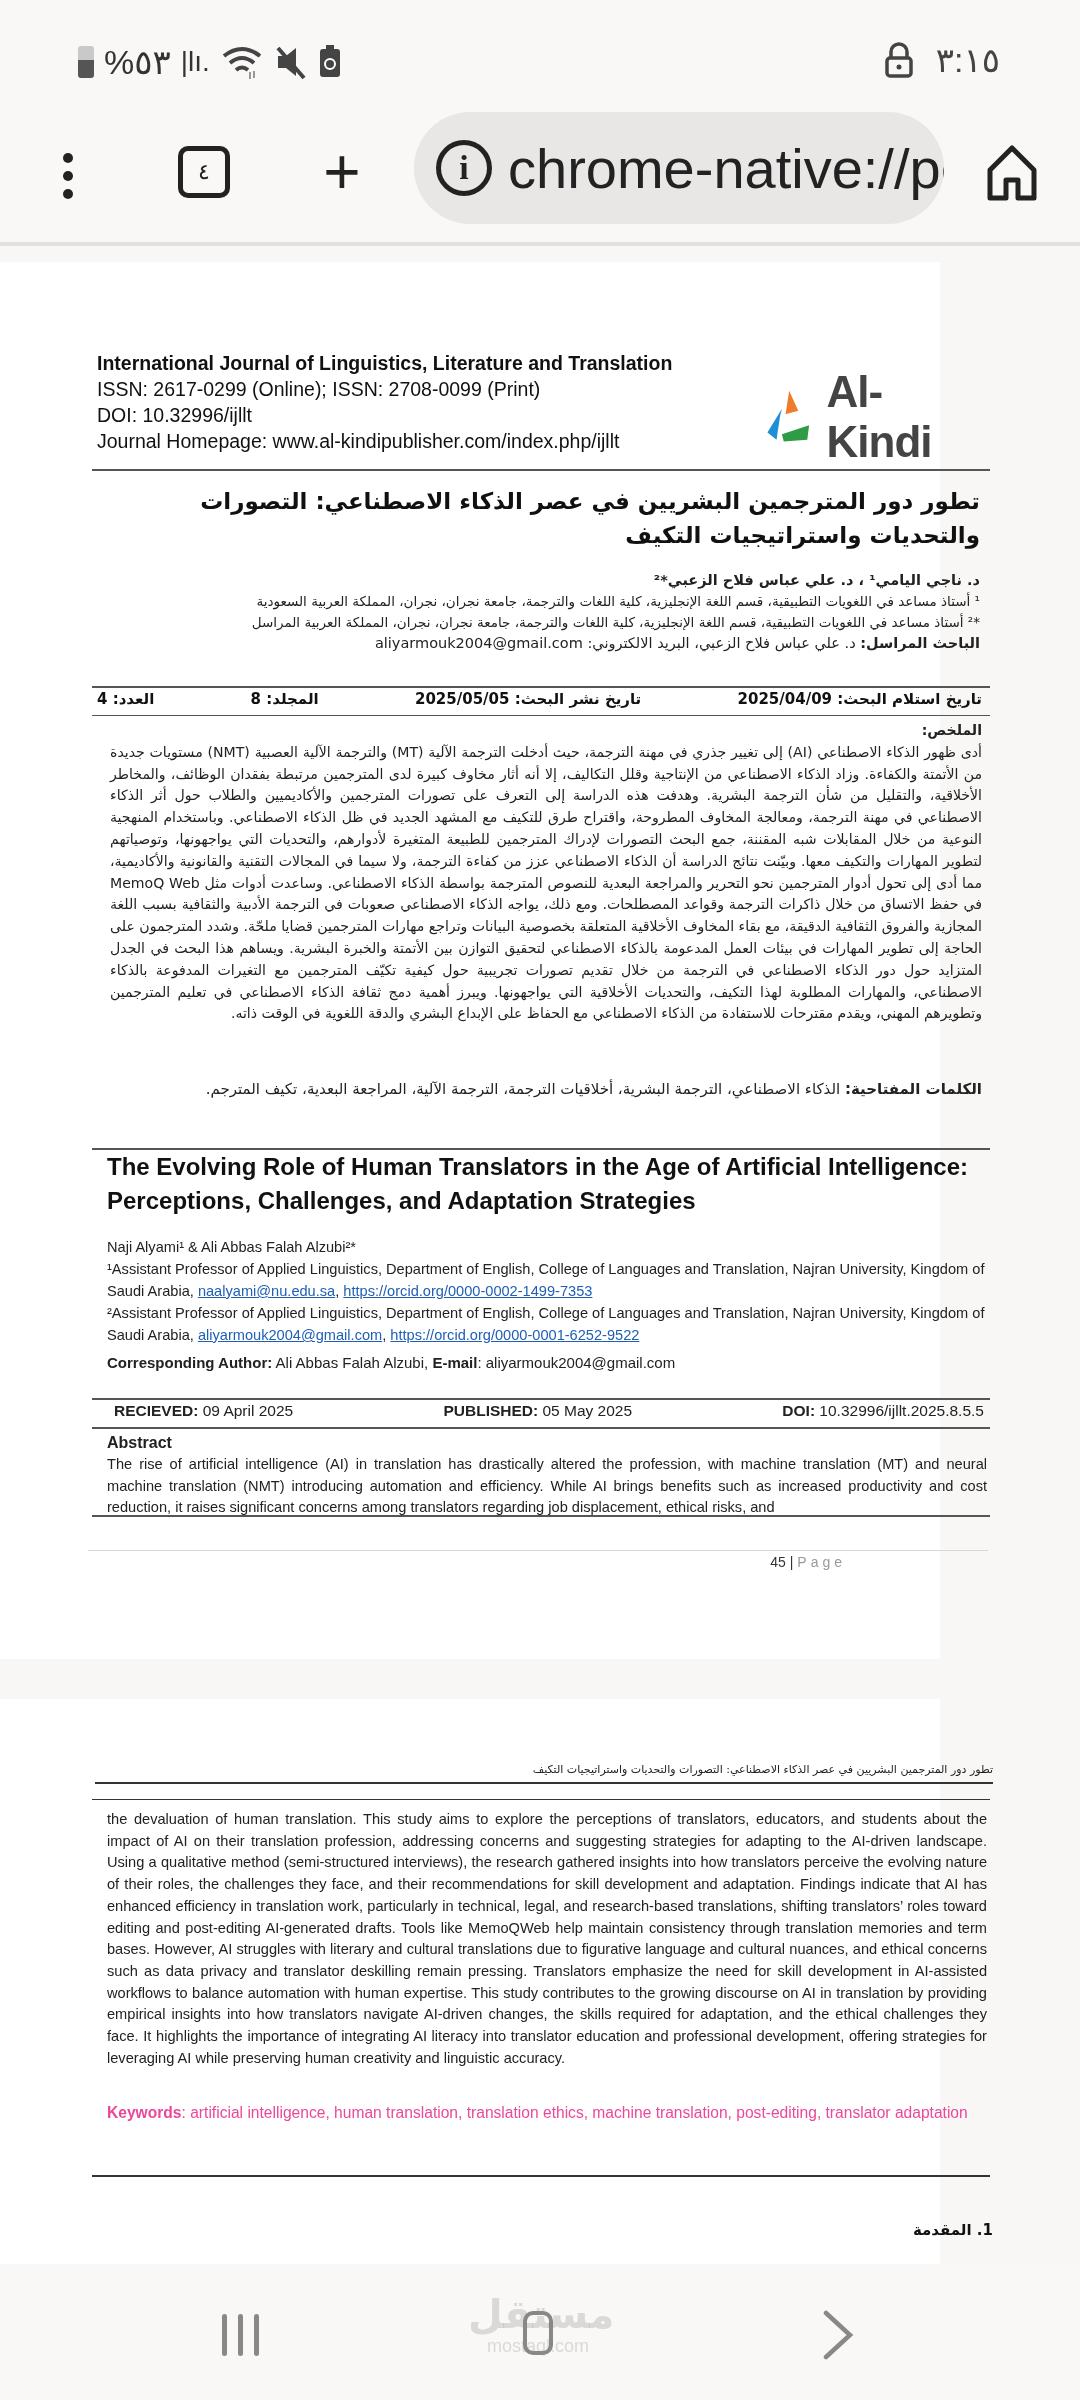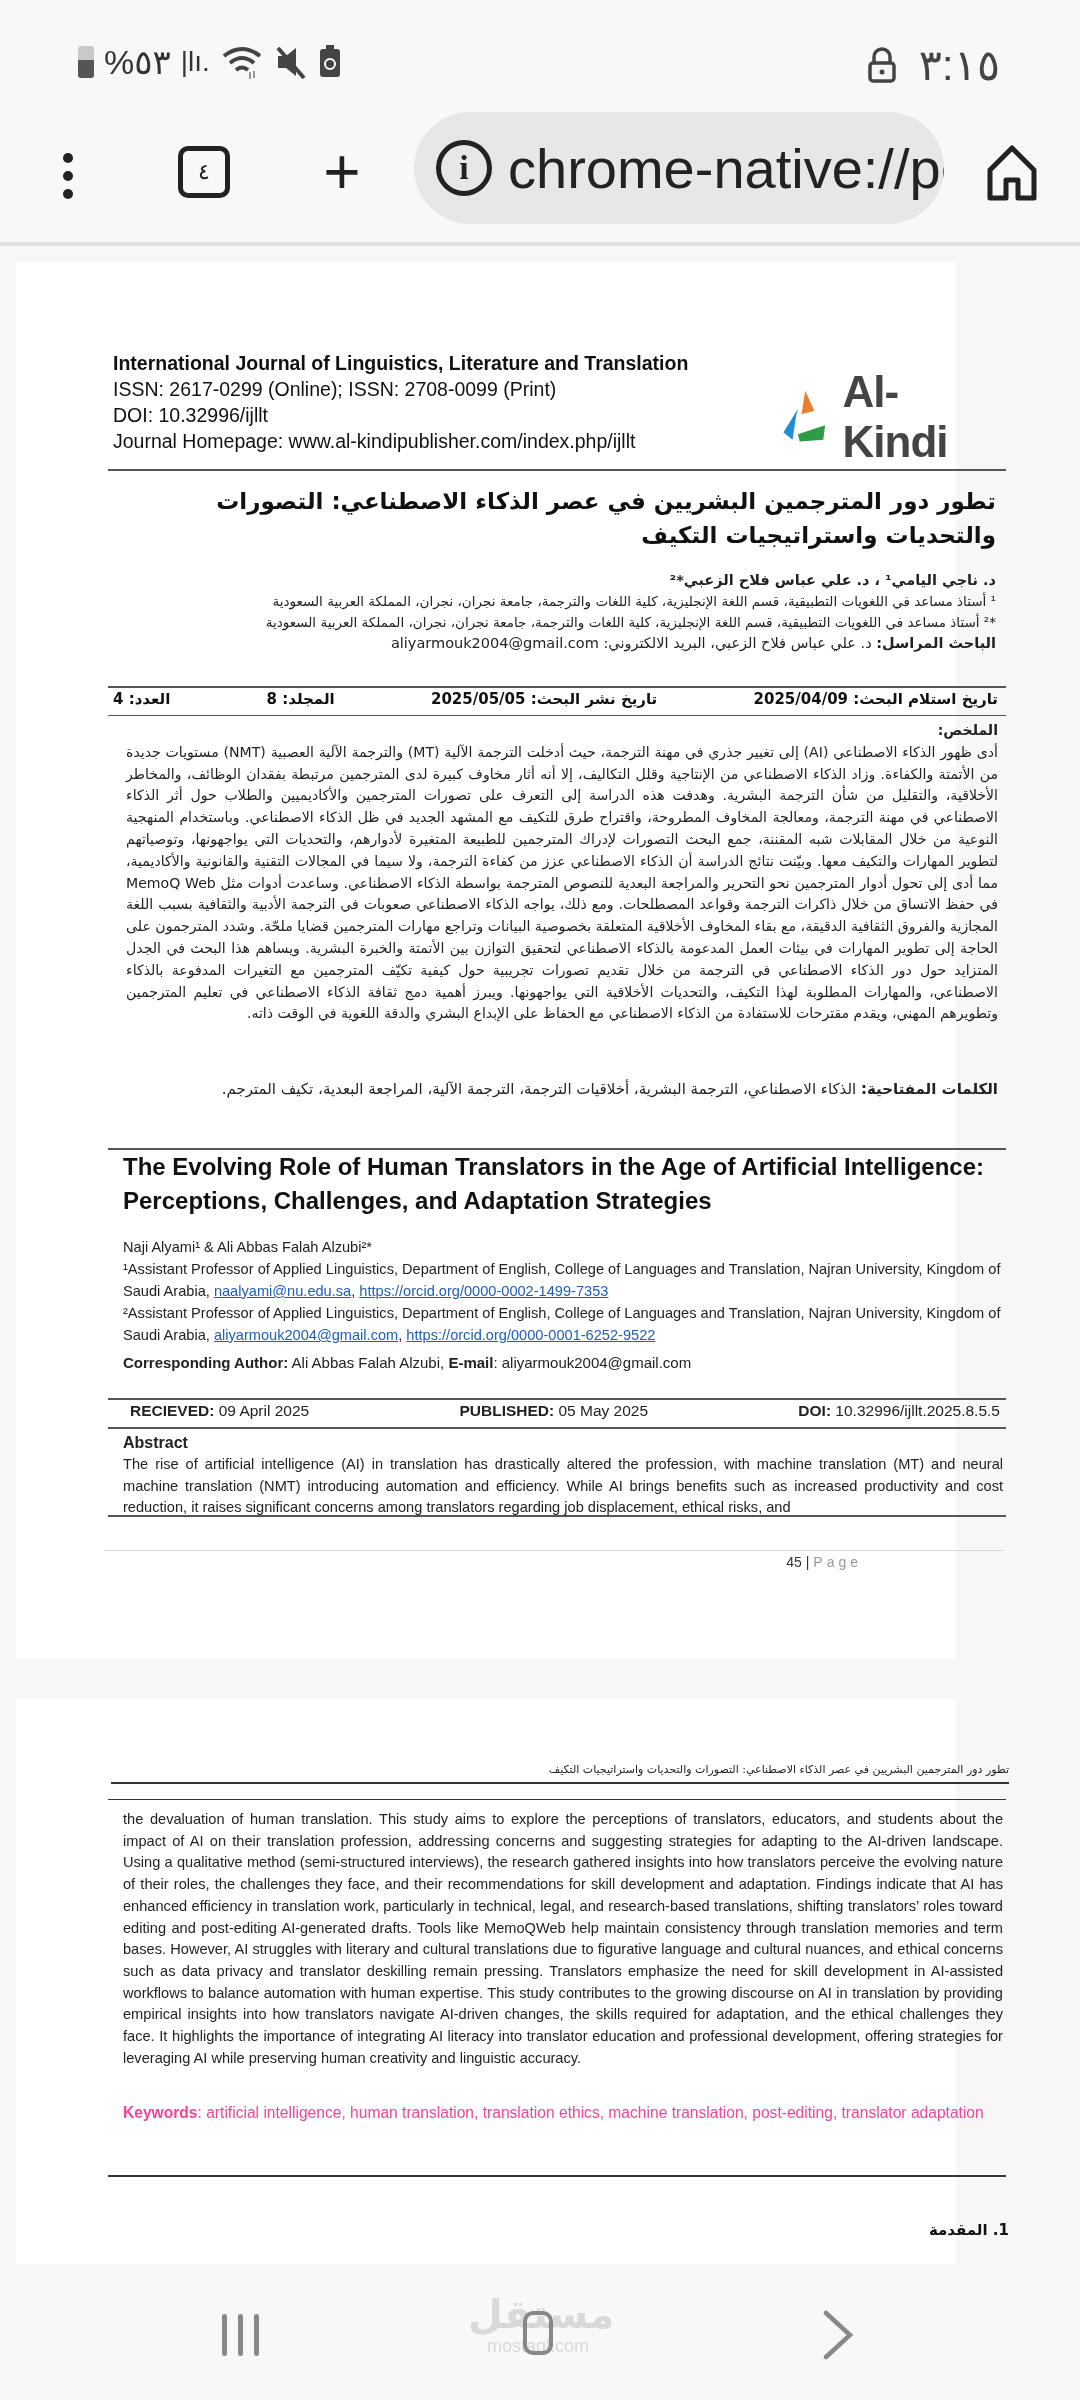--- a/index.html
+++ b/index.html
@@ -1,32 +1,32 @@
 <!DOCTYPE html>
 <html><head>
 <meta charset="utf-8">
 <style>
   * { box-sizing: border-box; margin: 0; padding: 0; }
   html, body { width: 1080px; height: 2400px; overflow: hidden; background: #f8f7f5; font-family: "Liberation Sans", sans-serif; }
   .status-bar { position: absolute; top: 0; left: 0; width: 1080px; height: 110px; background: #f9f8f6; }
   .status-left { position: absolute; left: 78px; top: 42px; display: flex; align-items: center; gap: 10px; font-size: 34px; color: #333; }
   .battery { width: 16px; height: 32px; border-radius: 3px; background: linear-gradient(to bottom, #c9c9c9 45%, #555 45%); position: relative; }
-  .status-right { position: absolute; right: 80px; top: 40px; display: flex; align-items: center; gap: 22px; font-size: 43px; color: #444; }
+  .status-right { position: absolute; right: 80px; top: 40px; display: flex; align-items: center; gap: 22px; font-size: 34px; color: #444; }
   .toolbar { position: absolute; top: 110px; left: 0; width: 1080px; height: 136px; background: #f9f8f6; border-bottom: 4px solid #e2e1df; }
   .tb-icon { position: absolute; display: flex; align-items: center; justify-content: center; }
   .dots { left: 50px; top: 36px; width: 36px; height: 60px; flex-direction: column; gap: 8px; }
   .dots span { width: 10px; height: 10px; border-radius: 50%; background: #222; display: block; }
   .tabs { left: 178px; top: 36px; width: 52px; height: 52px; border: 5px solid #222; border-radius: 10px; font-size: 22px; color: #222; }
   .plus { left: 312px; top: 32px; width: 60px; height: 60px; font-size: 64px; font-weight: 300; color: #222; line-height: 60px; }
   .omnibox { position: absolute; left: 414px; top: 2px; width: 530px; height: 112px; background: #e8e7e5; border-radius: 56px; display: flex; align-items: center; overflow: hidden; }
   .info-icon { width: 56px; height: 56px; border: 5px solid #222; border-radius: 50%; margin-left: 22px; display: flex; align-items: center; justify-content: center; font-size: 34px; font-weight: bold; color: #222; flex-shrink: 0; font-family: "Liberation Serif", serif; }
   .url { font-size: 56px; color: #222; margin-left: 16px; white-space: nowrap; }
   .home { left: 982px; top: 30px; width: 60px; height: 64px; }
 
-  .page { position: absolute; left: 16px; width: 940px; background: #ffffff; padding-left: 12px; }
+  .page { position: absolute; left: 0; width: 940px; background: #ffffff; padding-left: 12px; }
   #page1 { top: 262px; height: 1397px; }
   #page2 { top: 1699px; height: 565px; }
 
   .hdr { position: absolute; left: 97px; top: 88px; font-family: "Liberation Sans", sans-serif; font-size: 19.5px; color: #111; line-height: 26px; }
   .hdr .jname { font-weight: bold; }
   .logo { position: absolute; left: 762px; top: 120px; width: 210px; height: 70px; display: flex; align-items: center; }
   .logo-text { font-size: 44px; font-weight: bold; color: #444; margin-left: 12px; letter-spacing: -1px; }
   .rule { position: absolute; left: 92px; width: 898px; background: #555; }
 
   .ar { direction: rtl; text-align: right; font-family: "DejaVu Sans", sans-serif; }
@@ -140,21 +140,21 @@
       <path d="M22 50 L52 40 L50 56 L24 58 Z" fill="#2d9c45"></path>
     </svg>
     <span class="logo-text">Al-Kindi</span>
   </div>
   <div class="rule" style="top:207px;height:2px;"></div>
 
   <div class="ar ar-title">تطور دور المترجمين البشريين في عصر الذكاء الاصطناعي: التصورات والتحديات واستراتيجيات التكيف</div>
   <div class="ar ar-authors">
     <div class="b">د. ناجي اليامي¹ ، د. علي عباس فلاح الزعبي*²</div>
     <div style="font-size:13.5px;">¹ أستاذ مساعد في اللغويات التطبيقية، قسم اللغة الإنجليزية، كلية اللغات والترجمة، جامعة نجران، نجران، المملكة العربية السعودية</div>
-    <div style="font-size:13.5px;">*² أستاذ مساعد في اللغويات التطبيقية، قسم اللغة الإنجليزية، كلية اللغات والترجمة، جامعة نجران، نجران، المملكة العربية السعودية</div>
+    <div style="font-size:13.5px;">*² أستاذ مساعد في اللغويات التطبيقية، قسم اللغة الإنجليزية، كلية اللغات والترجمة، جامعة نجران، نجران، المملكة العربية المراسل</div>
     <div><span class="b">الباحث المراسل:</span><span> د. علي عباس فلاح الزعبي، البريد الالكتروني: aliyarmouk2004@gmail.com</span></div>
   </div>
   <div class="rule" style="top:424px;height:2px;"></div>
   <div class="ar ar-meta">
     <span>تاريخ استلام البحث: 2025/04/09</span>
     <span>تاريخ نشر البحث: 2025/05/05</span>
     <span>المجلد: 8</span>
     <span>العدد: 4</span>
   </div>
   <div class="rule" style="top:453px;height:1px;"></div>

